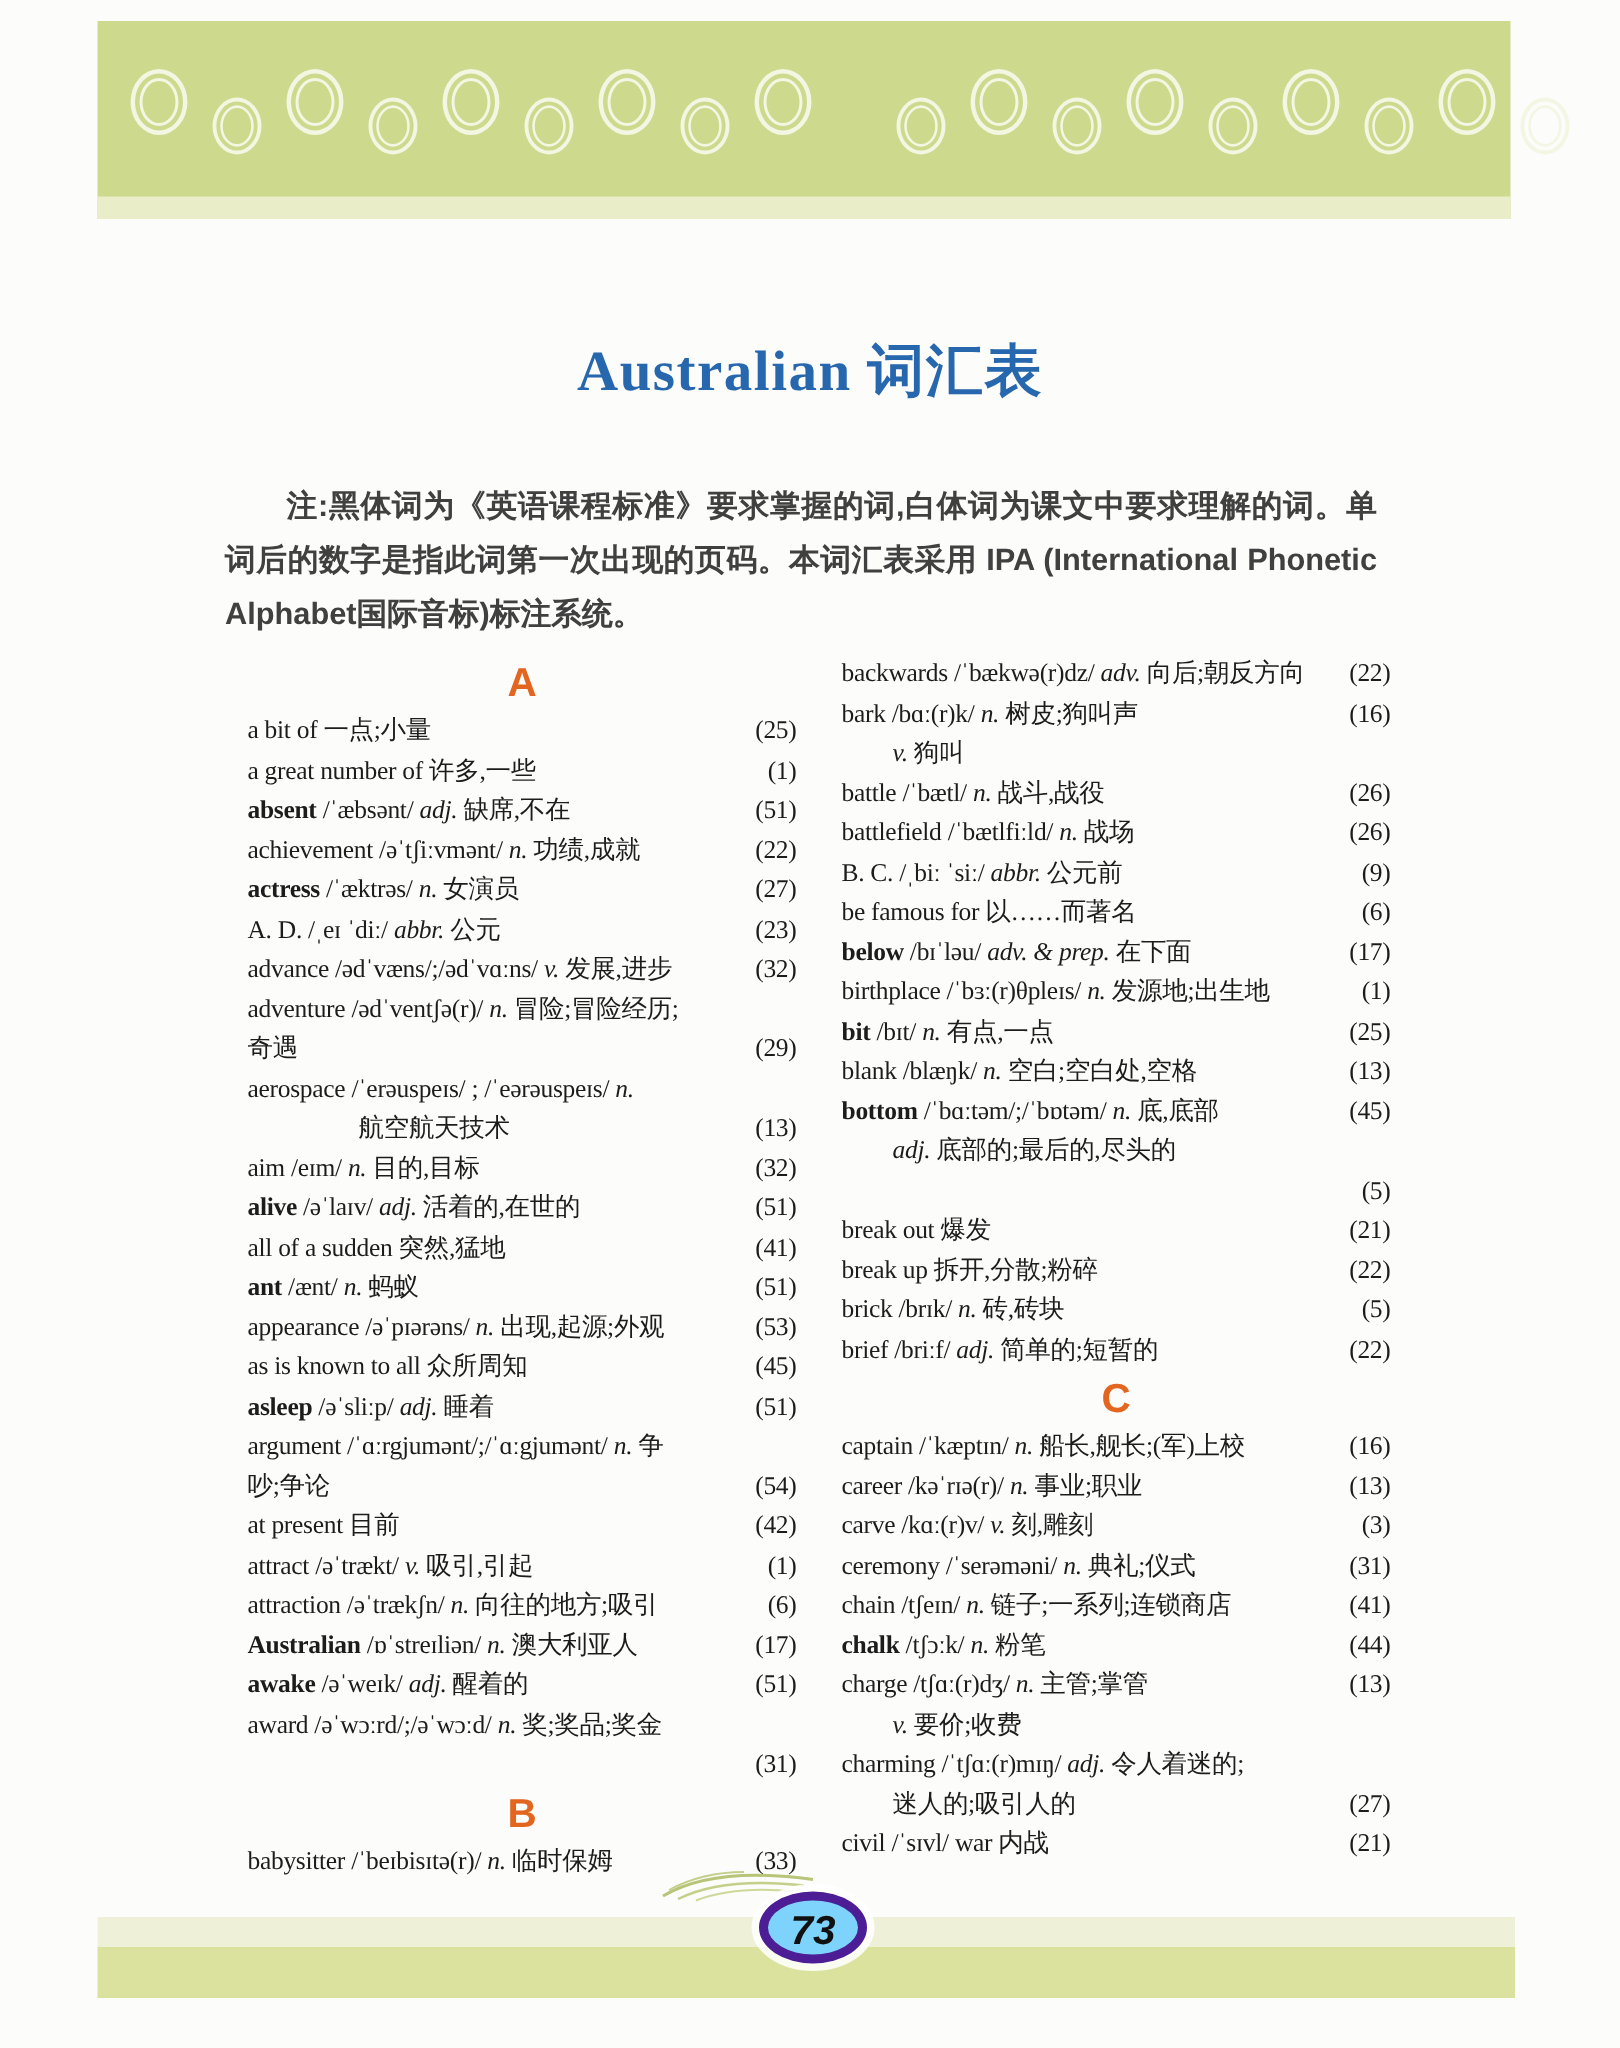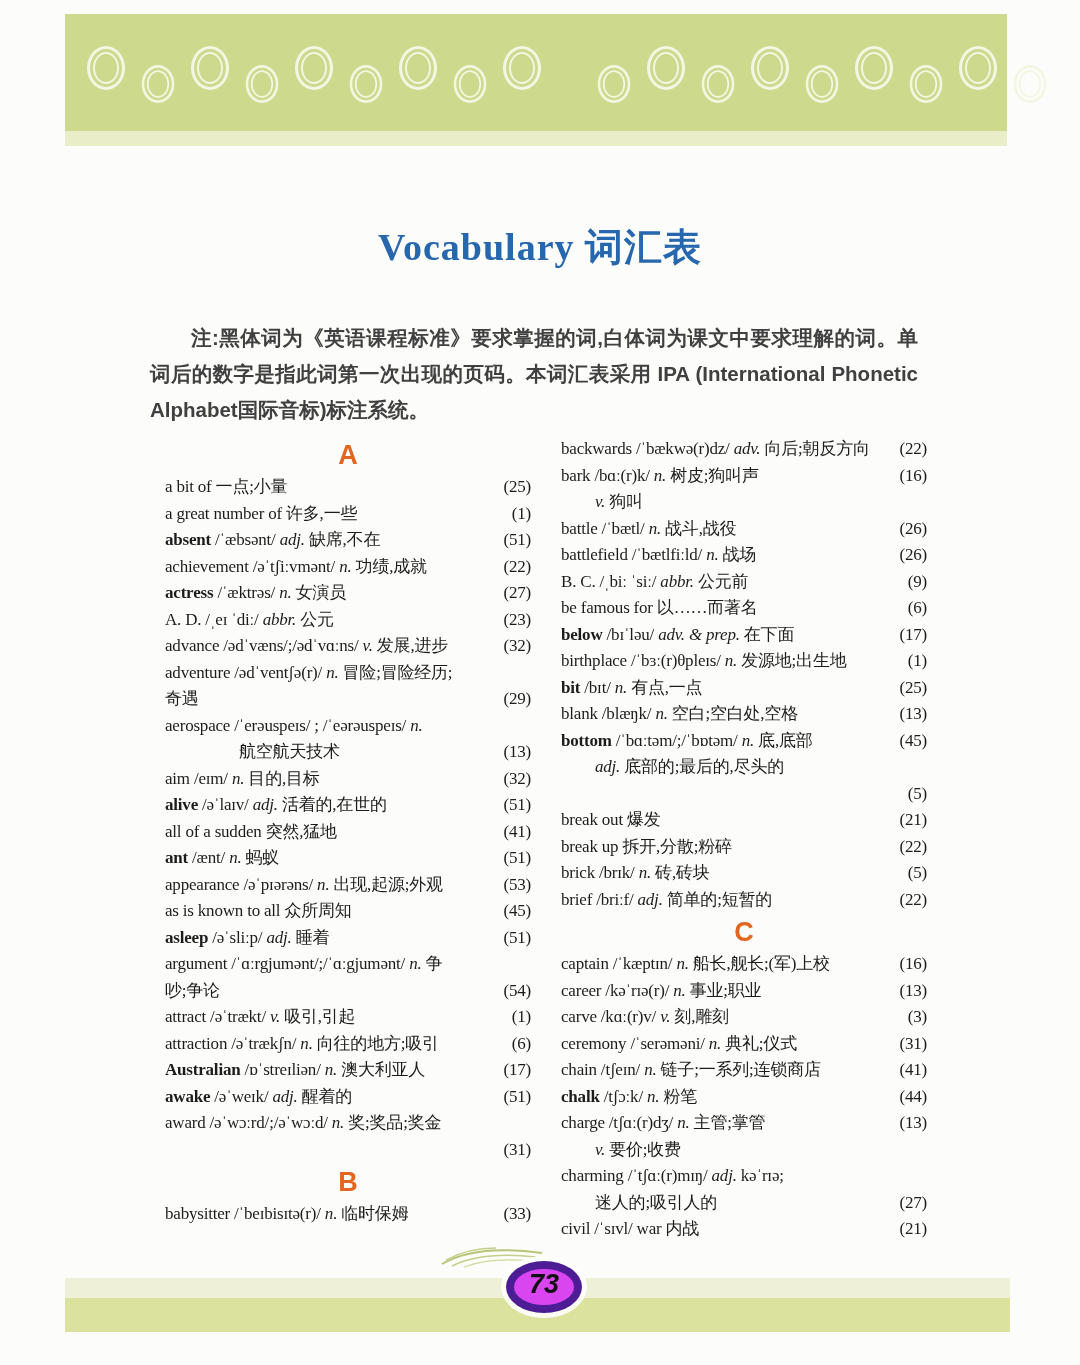--- a/index.html
+++ b/index.html
@@ -64,23 +64,23 @@
   
   .band-light{
     position:absolute;left:65px;top:1278px;width:945px;height:20px;background:#eef1d8;
   }
   .band-dark{
     position:absolute;left:65px;top:1298px;width:945px;height:34px;background:#dae29e;
   }
   .swoosh{position:absolute;left:438px;top:1238px;}
   .badge{
     position:absolute;left:506px;top:1261px;width:60px;height:36px;
-    background:#d946ef;border:8px solid #4c1d95;border-radius:50%;
+    background:#7dd3fc;border:6px solid #4c1d95;border-radius:50%;
     box-shadow:0 0 0 5px rgba(255,255,255,.85);
-    display:flex;align-items:flex-start;justify-content:center;
+    display:flex;align-items:flex-end;justify-content:center;
   }
   .badge .num{
     font-family:"Liberation Sans","DejaVu Sans",sans-serif;
     font-weight:bold;font-style:italic;font-size:27px;color:#111;
   }
 </style>
 </head>
 <body>
 
 <div class="banner">
@@ -100,21 +100,21 @@
       <span class="ring"></span>
       <span class="ring low"></span>
       <span class="ring"></span>
       <span class="ring low"></span>
       <span class="ring"></span>
       <span class="ring low"></span>
     </div>
   <div class="strip"></div>
 </div>
 
-<div class="title">Vocabulary 词汇表</div>
+<div class="title">Australian 词汇表</div>
 
 <div class="note">注:黑体词为《英语课程标准》要求掌握的词,白体词为课文中要求理解的词。单词后的数字是指此词第一次出现的页码。本词汇表采用 IPA (International Phonetic Alphabet国际音标)标注系统。</div>
 
 <div class="columns">
   <div class="col" id="col-left">
       <div class="sec">A</div>
       <div class="entry">
         <span class="t"><span>a bit of 一点;小量</span></span>
         <span class="p">(25)</span>
       </div>
@@ -185,20 +185,24 @@
         <span class="p">(51)</span>
       </div>
       <div class="entry">
         <span class="t"><span>argument /ˈɑːrgjumənt/;/ˈɑːgjumənt/ </span><i>n.</i><span> 争</span></span>
       </div>
       <div class="entry">
         <span class="t"><span>吵;争论</span></span>
         <span class="p">(54)</span>
       </div>
       <div class="entry">
+        <span class="t"><span>at present 目前</span></span>
+        <span class="p">(42)</span>
+      </div>
+      <div class="entry">
         <span class="t"><span>attract /əˈtrækt/ </span><i>v.</i><span> 吸引,引起</span></span>
         <span class="p">(1)</span>
       </div>
       <div class="entry">
         <span class="t"><span>attraction /əˈtrækʃn/ </span><i>n.</i><span> 向往的地方;吸引</span></span>
         <span class="p">(6)</span>
       </div>
       <div class="entry">
         <span class="t"><b>Australian</b><span> /ɒˈstreɪliən/ </span><i>n.</i><span> 澳大利亚人</span></span>
         <span class="p">(17)</span>
@@ -316,21 +320,21 @@
         <span class="p">(44)</span>
       </div>
       <div class="entry">
         <span class="t"><span>charge /tʃɑː(r)dʒ/ </span><i>n.</i><span> 主管;掌管</span></span>
         <span class="p">(13)</span>
       </div>
       <div class="entry ind1">
         <span class="t"><i>v.</i><span> 要价;收费</span></span>
       </div>
       <div class="entry">
-        <span class="t"><span>charming /ˈtʃɑː(r)mɪŋ/ </span><i>adj.</i><span> kəˈrɪə;</span></span>
+        <span class="t"><span>charming /ˈtʃɑː(r)mɪŋ/ </span><i>adj.</i><span> 令人着迷的;</span></span>
       </div>
       <div class="entry ind1">
         <span class="t"><span>迷人的;吸引人的</span></span>
         <span class="p">(27)</span>
       </div>
       <div class="entry">
         <span class="t"><span>civil /ˈsɪvl/ war 内战</span></span>
         <span class="p">(21)</span>
       </div>
     </div>

